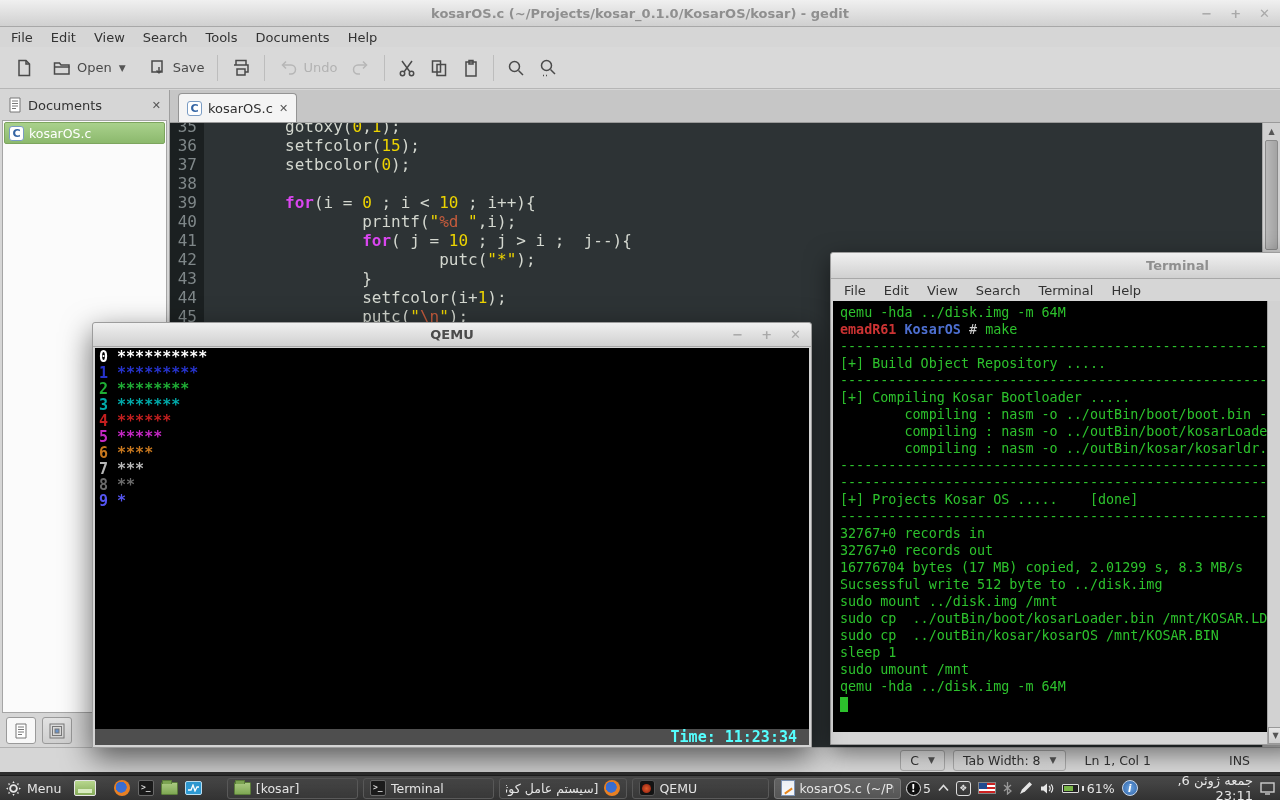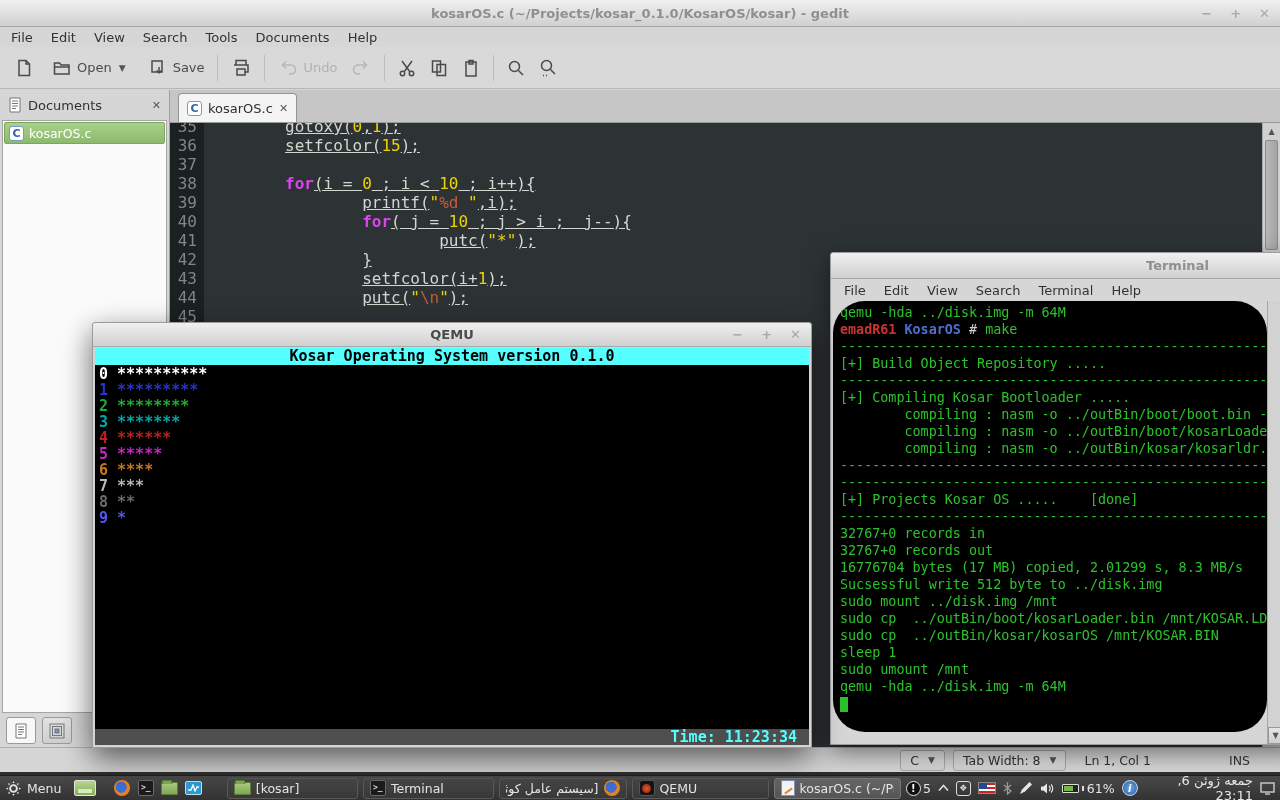--- a/index.html
+++ b/index.html
@@ -51,21 +51,21 @@
   .tab { margin-left:8px; height:29px; background:#f4f4f4; border:1px solid #949494; border-bottom:none;
          border-radius:4px 4px 0 0; display:flex; align-items:center; gap:6px; padding:0 8px;
          font-size:13px; color:#2f2f2f; }
   .xglyph { font-size:11px; font-weight:bold; color:#555; }
   #editor { position:absolute; left:170px; right:18px; top:123px; bottom:25px;
             background:#2d3335; overflow:hidden; display:flex; }
   #gutter { width:34px; background:#1b2021; color:#7f8789; text-align:right; padding-right:7px;
             font:16px/19px "DejaVu Sans Mono", monospace; margin-top:-6px; flex:none; }
   #code-lines { font:16px/19px "DejaVu Sans Mono", monospace; margin-top:-6px; padding-left:4px; }
   .cline { white-space:pre; tab-size:8; }
-  .c-def { color:#d3d7cf;text-decoration:underline; } .c-kw { color:#d946ef; font-weight:bold; }
+  .c-def { color:#d3d7cf; } .c-kw { color:#d946ef; font-weight:bold; }
   .c-num { color:#edd400; } .c-str { color:#edd400; } .c-esc { color:#c45b3c; }
   #vscroll { position:absolute; right:0; top:123px; bottom:25px; width:18px; background:#d0d0d0;
              border-left:1px solid #a8a8a8; }
   .sbtn { height:16px; display:flex; align-items:center; justify-content:center; font-size:8px; color:#555; }
   #vthumb { position:absolute; left:2px; right:2px; top:17px; height:110px;
             background:linear-gradient(90deg,#b9b9b9,#a3a3a3); border:1px solid #8a8a8a; border-radius:2px; }
   #vdown { position:absolute; bottom:0; left:0; right:0; }
   #statusbar { position:absolute; left:0; right:0; bottom:0; height:25px; background:#d6d6d6;
                border-top:1px solid #b0b0b0; display:flex; align-items:center; justify-content:flex-end;
                font-size:12.5px; color:#333; }
@@ -83,21 +83,21 @@
   #qemu-status { position:absolute; left:0; right:0; bottom:0; height:16px; background:#4e4e4e;
                  color:#55ffff; text-align:right; padding-right:12px; }
   
   #term { left:830px; top:252px; width:470px; height:493px; background:#d6d6d6;
           border:1px solid #9c9c9c; border-radius:3px 3px 0 0; box-shadow:0 8px 24px rgba(0,0,0,.5); z-index:10; }
   #term .titlebar { height:26px; border-radius:3px 3px 0 0; justify-content:flex-start; }
   #term-title { position:absolute; left:315px; }
   #term .menubar { height:22px; background:#d6d6d6; padding-left:4px; }
   #term-screen { position:absolute; left:2px; top:48px; bottom:12px; width:434px; background:#000;
                  overflow:hidden; padding:3px 0 0 7px;
-                 font:13.4px/17px "DejaVu Sans Mono", monospace;border-radius:32px; }
+                 font:13.4px/17px "DejaVu Sans Mono", monospace; }
   .tline { white-space:pre; height:17px; }
   .t-g { color:#2dc22d; } .t-r { color:#cc3333; font-weight:bold; }
   .t-b { color:#4d6fd0; font-weight:bold; } .t-w { color:#cfcfcf; }
   .tcur { background:#2dc22d; display:inline-block; width:8px; height:15px; vertical-align:middle; }
   #term-scroll { position:absolute; left:436px; top:48px; bottom:0; width:20px; background:#d2d2d2;
                  border-left:1px solid #a8a8a8; }
   #term-scroll .sbtn { position:absolute; bottom:0; left:0; right:4px; height:17px;
                  border:1px solid #999; background:linear-gradient(#e6e6e6,#cfcfcf); }
   
   #taskbar { position:absolute; left:0; top:775px; width:1280px; height:25px;
@@ -296,20 +296,21 @@
         <div>40</div>
         <div>41</div>
         <div>42</div>
         <div>43</div>
         <div>44</div>
         <div>45</div>
       </div>
     <div id="code-lines">
         <div class="cline"><span class="c-def">	gotoxy(</span><span class="c-num">0</span><span class="c-def">,</span><span class="c-num">1</span><span class="c-def">);</span></div>
         <div class="cline"><span class="c-def">	setfcolor(</span><span class="c-num">15</span><span class="c-def">);</span></div>
+        <div class="cline"><span class="c-def">	setbcolor(</span><span class="c-num">0</span><span class="c-def">);</span></div>
         <div class="cline">&nbsp;</div>
         <div class="cline"><span class="c-def">	</span><span class="c-kw">for</span><span class="c-def">(i = </span><span class="c-num">0</span><span class="c-def"> ; i &lt; </span><span class="c-num">10</span><span class="c-def"> ; i++){</span></div>
         <div class="cline"><span class="c-def">		printf(</span><span class="c-str">"</span><span class="c-esc">%d</span><span class="c-str"> "</span><span class="c-def">,i);</span></div>
         <div class="cline"><span class="c-def">		</span><span class="c-kw">for</span><span class="c-def">( j = </span><span class="c-num">10</span><span class="c-def"> ; j &gt; i ;  j--){</span></div>
         <div class="cline"><span class="c-def">			putc(</span><span class="c-str">"*"</span><span class="c-def">);</span></div>
         <div class="cline"><span class="c-def">		}</span></div>
         <div class="cline"><span class="c-def">		setfcolor(i+</span><span class="c-num">1</span><span class="c-def">);</span></div>
         <div class="cline"><span class="c-def">		putc(</span><span class="c-str">"</span><span class="c-esc">\n</span><span class="c-str">"</span><span class="c-def">);</span></div>
       </div>
   </div>
@@ -382,21 +383,20 @@
 <div class="win" id="qemu">
   <div class="titlebar">
     <span>QEMU</span>
     <span class="winctl">
       <span>−</span>
       <span>+</span>
       <span>✕</span>
     </span>
   </div>
   <div id="qemu-screen">
-    <div id="qemu-banner">Kosar Operating System version 0.1.0</div>
     <div id="qemu-rows">
         <div class="qrow" style="color: rgb(255, 255, 255);">0 **********</div>
         <div class="qrow" style="color: rgb(38, 51, 204);">1 *********</div>
         <div class="qrow" style="color: rgb(31, 174, 53);">2 ********</div>
         <div class="qrow" style="color: rgb(0, 170, 170);">3 *******</div>
         <div class="qrow" style="color: rgb(196, 31, 31);">4 ******</div>
         <div class="qrow" style="color: rgb(196, 40, 196);">5 *****</div>
         <div class="qrow" style="color: rgb(200, 120, 30);">6 ****</div>
         <div class="qrow" style="color: rgb(184, 184, 184);">7 ***</div>
         <div class="qrow" style="color: rgb(107, 107, 107);">8 **</div>

